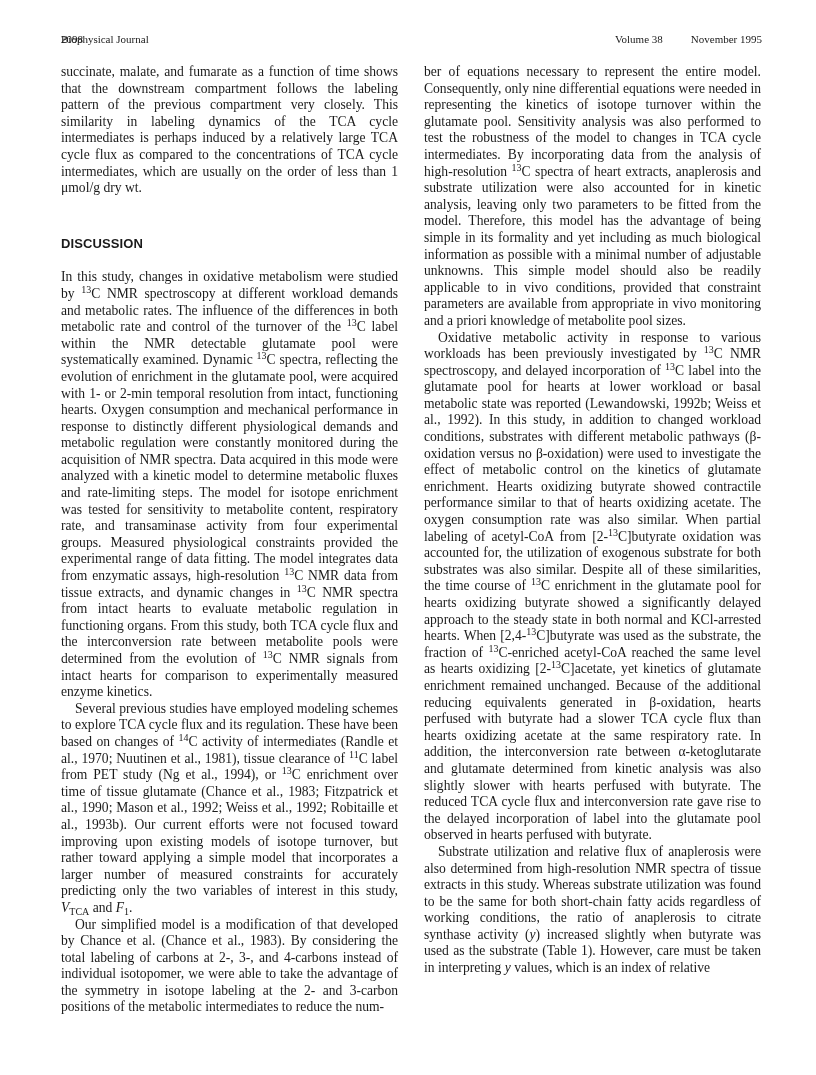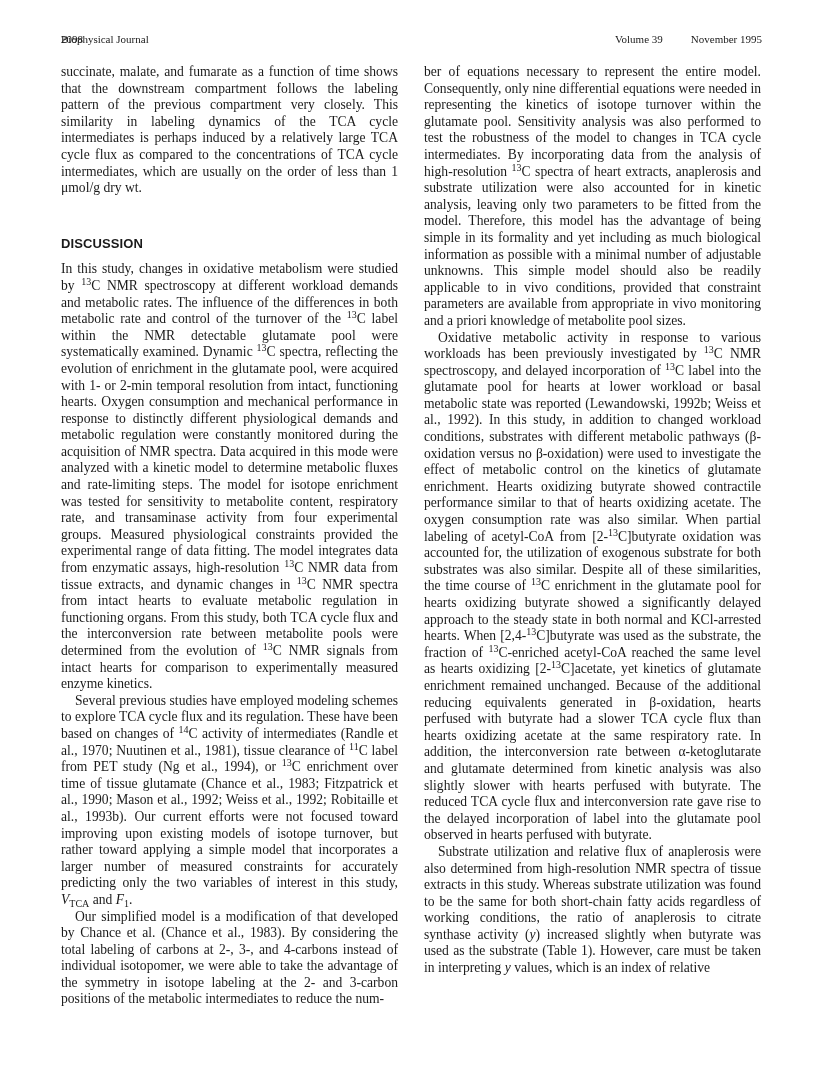--- a/index.html
+++ b/index.html
@@ -12,32 +12,32 @@
   .header .vol span + span { margin-left: 8px; padding-left: 20px; }
   .col { position: absolute; top: 64px; width: 337px;
          font-family: "Liberation Serif", serif; font-size: 13.6px; line-height: 16.6px;
          text-align: justify; hyphens: none; }
   .col.left { left: 61px; }
   .col.right { left: 424px; }
   .col p { margin: 0; }
   .col p.indent { text-indent: 14px; }
   .col p.noindent { text-indent: 0; }
   h2.section { font-family: "Liberation Sans", sans-serif; font-weight: bold; font-size: 13px;
-               margin: 39px 0 9px 0; letter-spacing: 0.1px; }
+               margin: 39px 0 17px 0; letter-spacing: 0.1px; }
   sup { font-size: 10px; line-height: 0; vertical-align: 5px; }
   sub { font-size: 10px; line-height: 0; vertical-align: -3px; }
   i { font-style: italic; }
 </style>
 </head>
 <body>
 
 <div class="header">
   <span class="pg">2098</span>
   <span class="jn">Biophysical Journal</span>
-  <span class="vol"><span>Volume 39</span><span>November 1995</span></span>
+  <span class="vol"><span>Volume 38</span><span>November 1995</span></span>
 </div>
 
 <div class="col left">
   <p class="noindent">succinate, malate, and fumarate as a function of time shows that the downstream compartment follows the labeling pattern of the previous compartment very closely. This similarity in labeling dynamics of the TCA cycle intermediates is perhaps induced by a relatively large TCA cycle flux as compared to the concentrations of TCA cycle intermediates, which are usually on the order of less than 1 μmol/g dry wt.</p>
 
   <h2 class="section">DISCUSSION</h2>
 
   <p class="noindent"><span>In this study, changes in oxidative metabolism were studied by </span><sup>13</sup><span>C NMR spectroscopy at different workload demands and metabolic rates. The influence of the differences in both metabolic rate and control of the turnover of the </span><sup>13</sup><span>C label within the NMR detectable glutamate pool were systematically examined. Dynamic </span><sup>13</sup><span>C spectra, reflecting the evolution of enrichment in the glutamate pool, were acquired with 1- or 2-min temporal resolution from intact, functioning hearts. Oxygen consumption and mechanical performance in response to distinctly different physiological demands and metabolic regulation were constantly monitored during the acquisition of NMR spectra. Data acquired in this mode were analyzed with a kinetic model to determine metabolic fluxes and rate-limiting steps. The model for isotope enrichment was tested for sensitivity to metabolite content, respiratory rate, and transaminase activity from four experimental groups. Measured physiological constraints provided the experimental range of data fitting. The model integrates data from enzymatic assays, high-resolution </span><sup>13</sup><span>C NMR data from tissue extracts, and dynamic changes in </span><sup>13</sup><span>C NMR spectra from intact hearts to evaluate metabolic regulation in functioning organs. From this study, both TCA cycle flux and the interconversion rate between metabolite pools were determined from the evolution of </span><sup>13</sup><span>C NMR signals from intact hearts for comparison to experimentally measured enzyme kinetics.</span></p>
 
   <p class="indent"><span>Several previous studies have employed modeling schemes to explore TCA cycle flux and its regulation. These have been based on changes of </span><sup>14</sup><span>C activity of intermediates (Randle et al., 1970; Nuutinen et al., 1981), tissue clearance of </span><sup>11</sup><span>C label from PET study (Ng et al., 1994), or </span><sup>13</sup><span>C enrichment over time of tissue glutamate (Chance et al., 1983; Fitzpatrick et al., 1990; Mason et al., 1992; Weiss et al., 1992; Robitaille et al., 1993b). Our current efforts were not focused toward improving upon existing models of isotope turnover, but rather toward applying a simple model that incorporates a larger number of measured constraints for accurately predicting only the two variables of interest in this study, </span><i>V</i><sub>TCA</sub><span> and </span><i>F</i><sub>1</sub><span>.</span></p>

